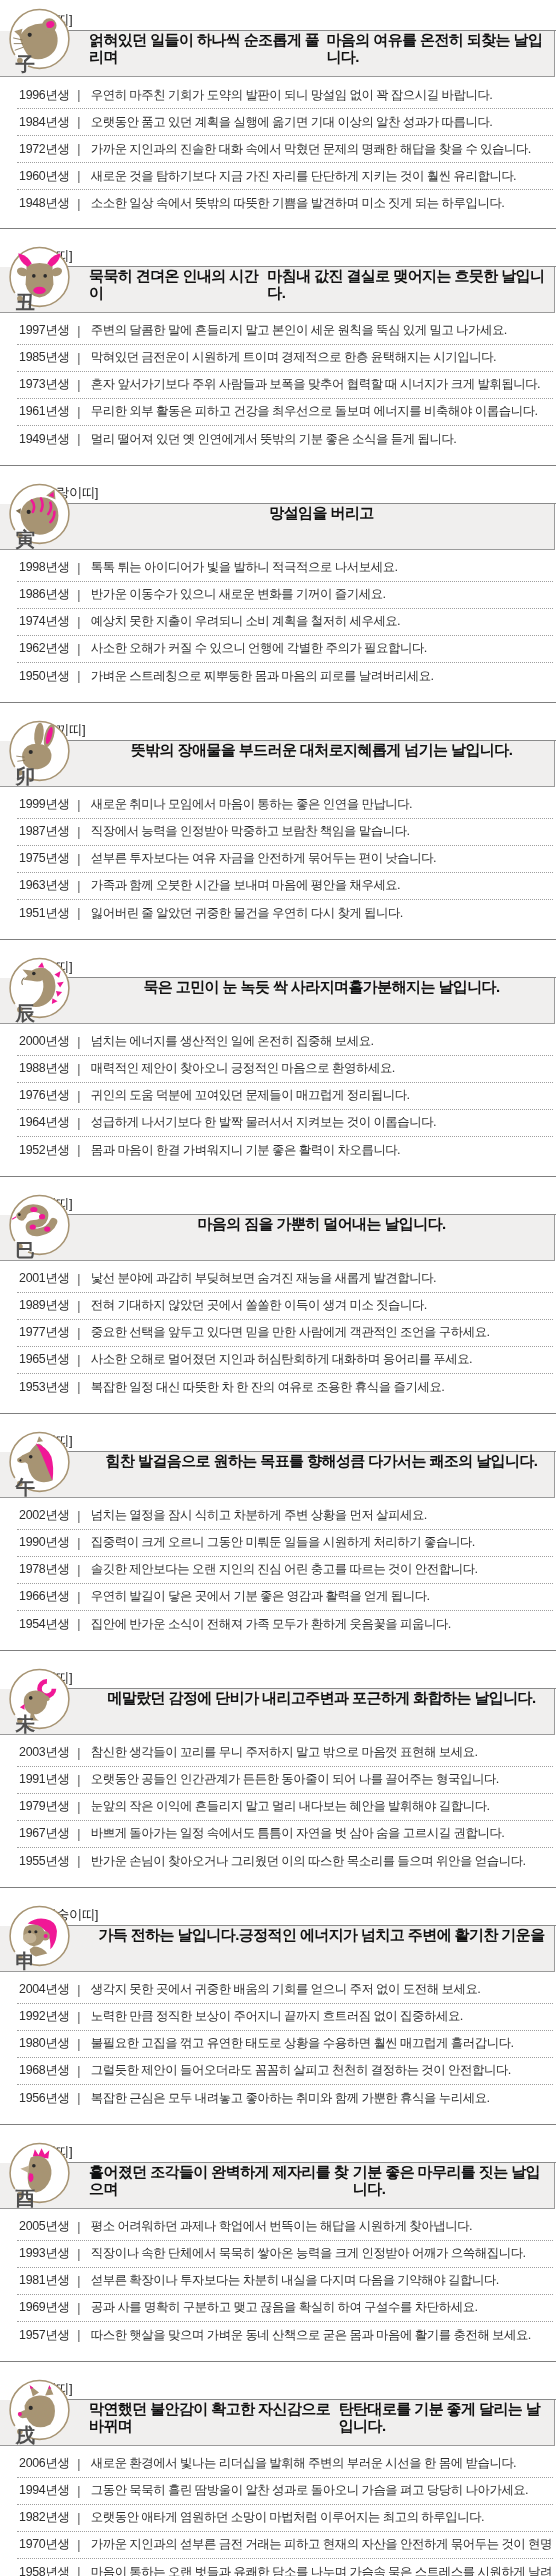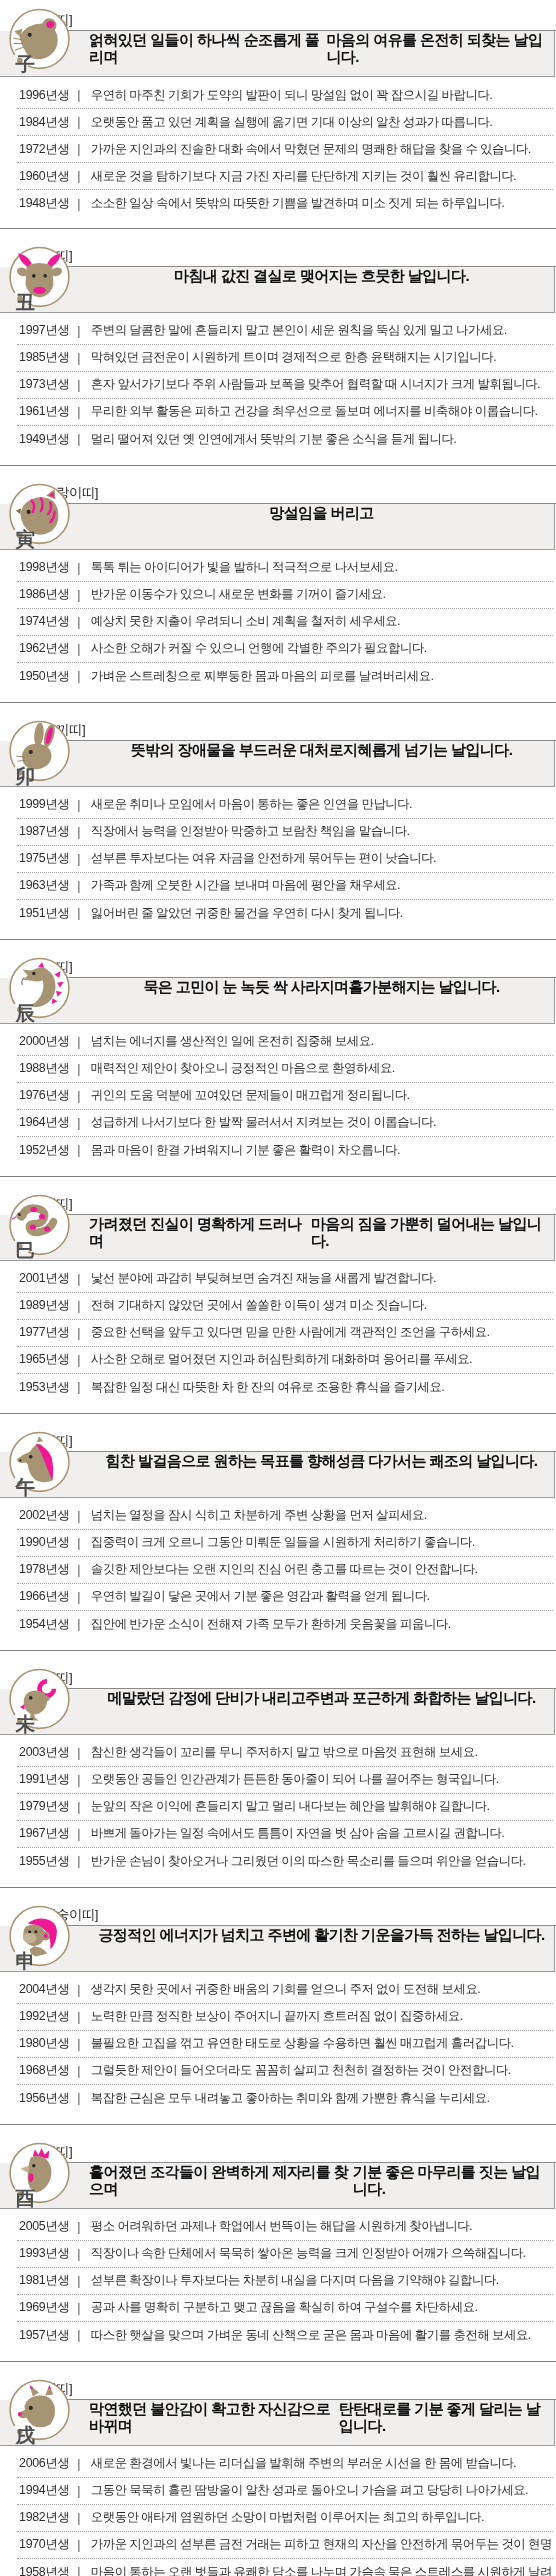--- a/index.html
+++ b/index.html
@@ -93,20 +93,21 @@
             <circle cx="52" cy="58" r="3.5" fill="#2b2b2b"></circle>
             <circle cx="74" cy="58" r="3.5" fill="#2b2b2b"></circle>
             <ellipse cx="63" cy="86" rx="12" ry="7" fill="#f01896"></ellipse>
           </svg></span>
       <span class="hanzi">丑</span>
     </div>
     <div class="label-row">
       <span class="zodiac-label">[소띠]</span>
     </div>
     <div class="summary-box">
+      <div class="summary-line line1">묵묵히 견뎌온 인내의 시간이</div>
       <div class="summary-line line2">마침내 값진 결실로 맺어지는 흐뭇한 날입니다.</div>
     </div>
     <div class="rows">
         <div class="row">
           <span class="year">1997년생</span>
           <span class="pipe">|</span>
           <span class="text">주변의 달콤한 말에 흔들리지 말고 본인이 세운 원칙을 뚝심 있게 밀고 나가세요.</span>
         </div>
         <div class="row">
           <span class="year">1985년생</span>
@@ -301,21 +302,20 @@
             <ellipse cx="28" cy="42" rx="10" ry="8" fill="#a79473"></ellipse>
             <circle cx="24" cy="40" r="2.5" fill="#2b2b2b"></circle>
             <path d="M18,44 l-8,5" stroke="#f01896" stroke-width="2" fill="none"></path>
           </svg></span>
       <span class="hanzi">巳</span>
     </div>
     <div class="label-row">
       <span class="zodiac-label">[뱀띠]</span>
     </div>
     <div class="summary-box">
-      <div class="summary-line line1">가려졌던 진실이 명확하게 드러나며</div>
       <div class="summary-line line2">마음의 짐을 가뿐히 덜어내는 날입니다.</div>
     </div>
     <div class="rows">
         <div class="row">
           <span class="year">2001년생</span>
           <span class="pipe">|</span>
           <span class="text">낯선 분야에 과감히 부딪혀보면 숨겨진 재능을 새롭게 발견합니다.</span>
         </div>
         <div class="row">
           <span class="year">1989년생</span>
@@ -450,22 +450,22 @@
             <circle cx="44" cy="52" r="3" fill="#2b2b2b"></circle>
             <circle cx="56" cy="52" r="3" fill="#2b2b2b"></circle>
             <path d="M52,80 Q70,82 78,94 L56,100 Q44,96 44,86 Z" fill="#a79473"></path>
           </svg></span>
       <span class="hanzi">申</span>
     </div>
     <div class="label-row">
       <span class="zodiac-label">[원숭이띠]</span>
     </div>
     <div class="summary-box">
+      <div class="summary-line line2">가득 전하는 날입니다.</div>
       <div class="summary-line line1">긍정적인 에너지가 넘치고 주변에 활기찬 기운을</div>
-      <div class="summary-line line2">가득 전하는 날입니다.</div>
     </div>
     <div class="rows">
         <div class="row">
           <span class="year">2004년생</span>
           <span class="pipe">|</span>
           <span class="text">생각지 못한 곳에서 귀중한 배움의 기회를 얻으니 주저 없이 도전해 보세요.</span>
         </div>
         <div class="row">
           <span class="year">1992년생</span>
           <span class="pipe">|</span>

